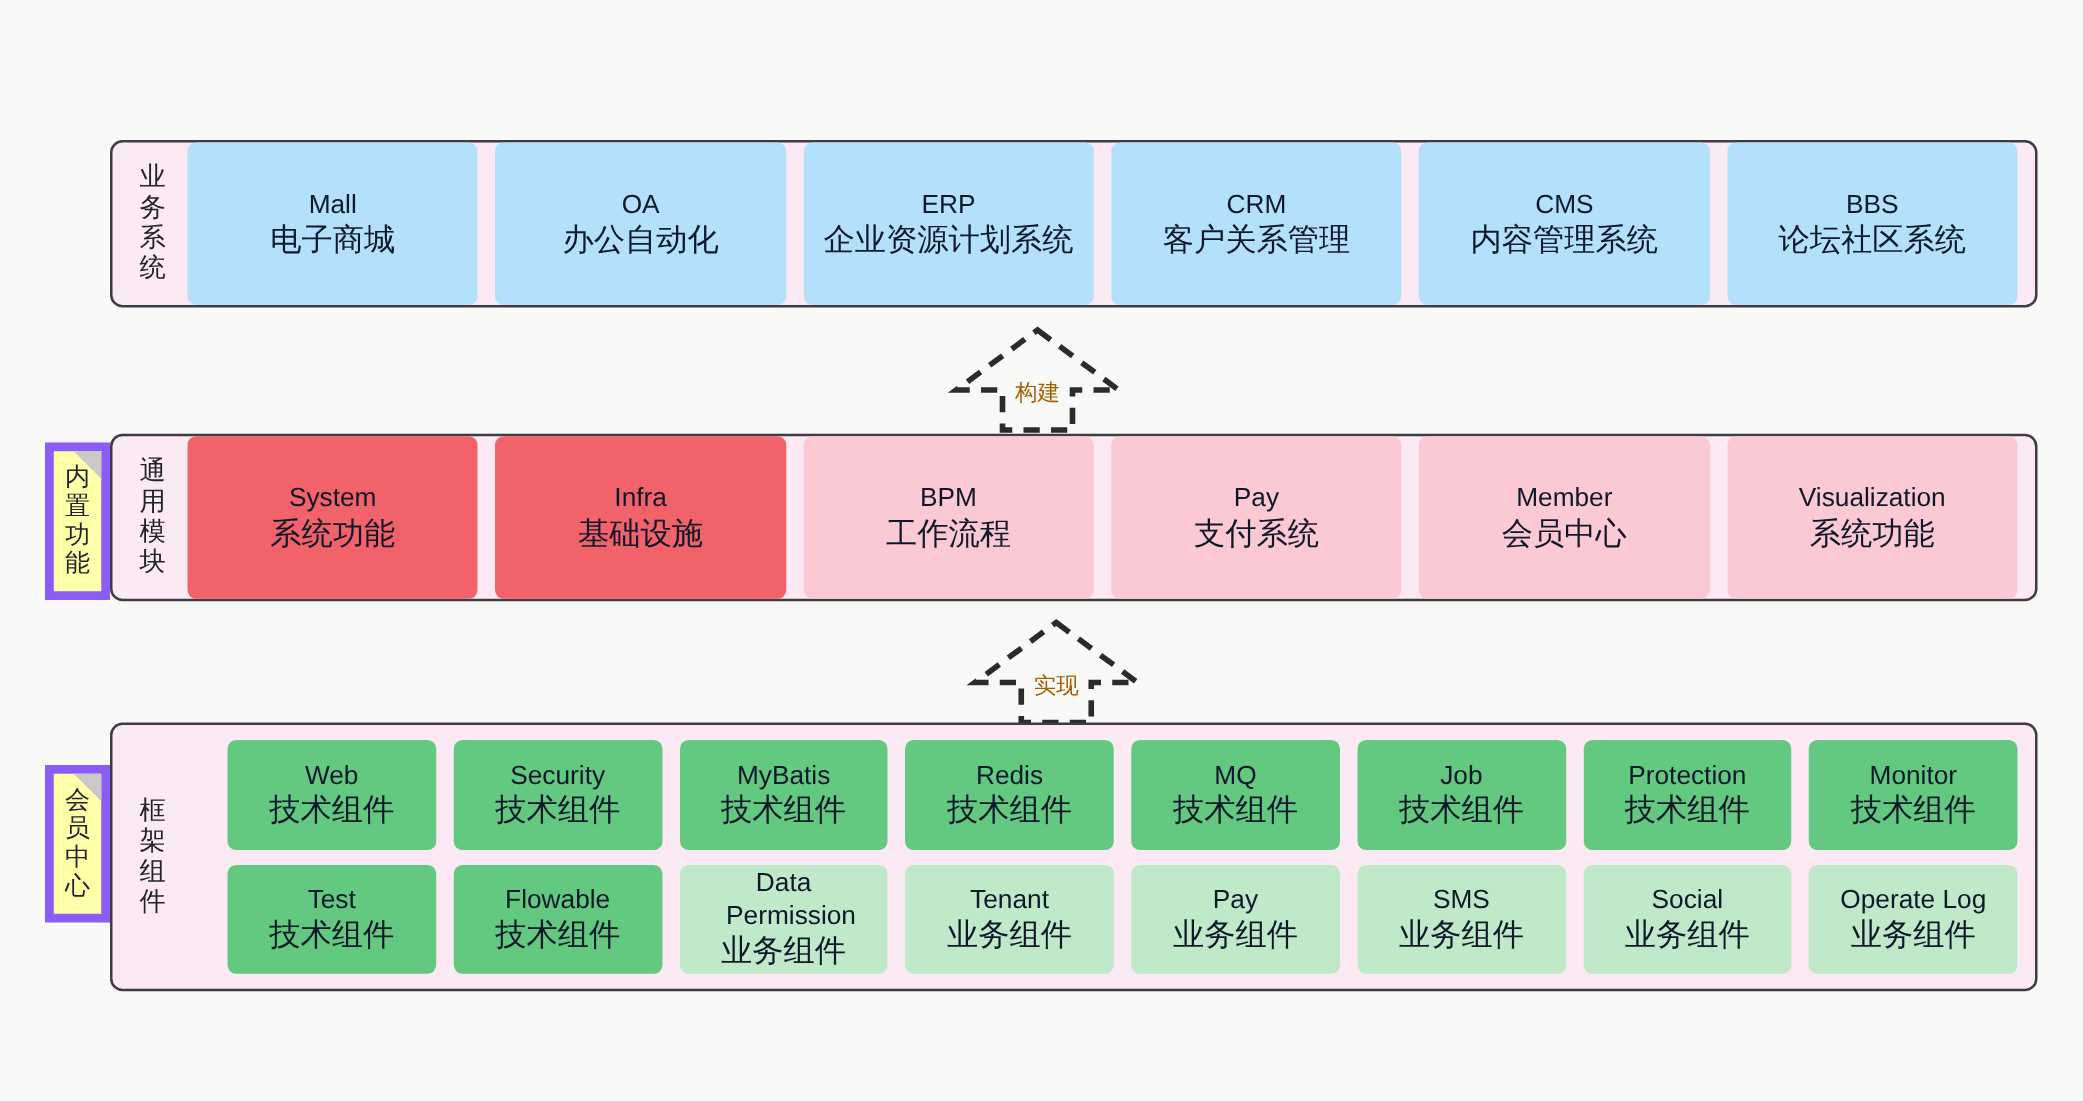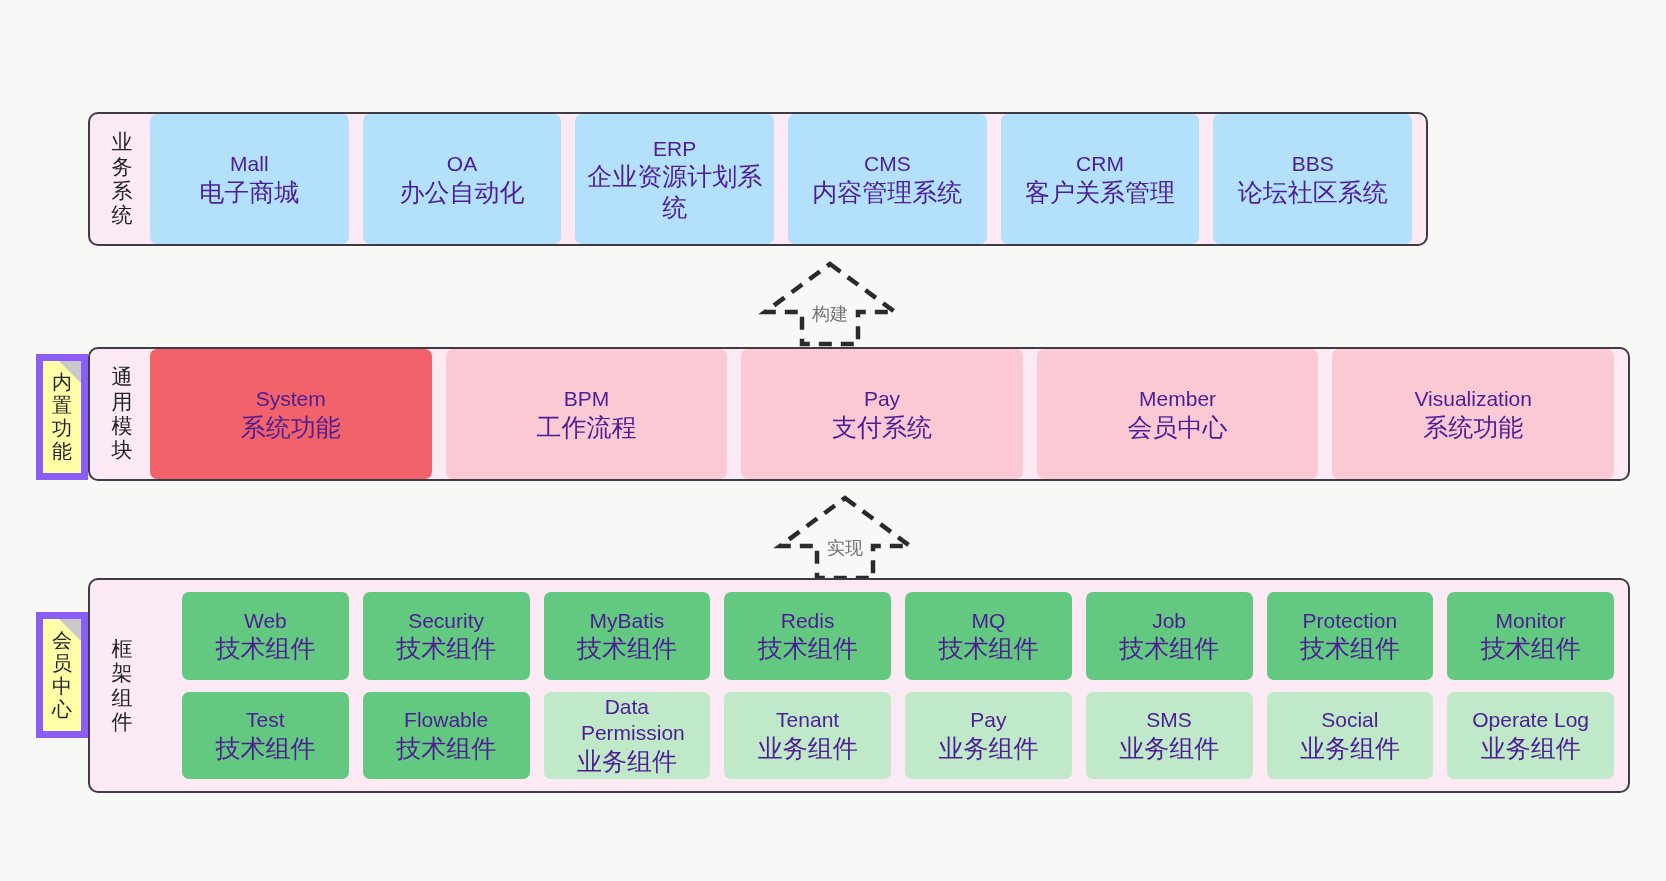--- a/index.html
+++ b/index.html
@@ -55,21 +55,21 @@
   .row{display:flex;gap:14px;flex:1 1 0;min-height:0;margin-left:32px;}
 
   .card{
     flex:1 1 0;
     border-radius:7px;
     display:flex;
     flex-direction:column;
     align-items:center;
     justify-content:center;
     text-align:center;
-    color:#4c1d95;
+    color:#0f172a;
     line-height:1.22;
     box-sizing:border-box;
     padding:4px 6px;
   }
   .card .en{font-size:21px;}
   .card .cn{font-size:25px;}
 
   
   .c-blue{background:#b3e0fb;}
   .c-red{background:#f2626a;}
@@ -102,53 +102,53 @@
     width:0;height:0;
     border-top:22px solid #c9c9c9;
     border-left:22px solid transparent;
   }
 
   
   .arrow{position:absolute;}
   .arrow .arrow-label{
     position:absolute;
     font-size:18px;
-    color:#737373;
+    color:#a16207;
     white-space:nowrap;
     left:50%;
     transform:translateX(-50%);
   }
 </style>
 </head>
 <body>
 
 <div class="stage">
 
-  <div class="layer" style="left:88px;top:112px;width:1340px;height:134px;justify-content:center;">
+  <div class="layer" style="left:88px;top:112px;width:1542px;height:134px;justify-content:center;">
     <div class="layer-title">业务系统</div>
     <div class="cards">
       <div class="card c-blue">
         <div class="en">Mall</div>
         <div class="cn">电子商城</div>
       </div>
       <div class="card c-blue">
         <div class="en">OA</div>
         <div class="cn">办公自动化</div>
       </div>
       <div class="card c-blue">
         <div class="en">ERP</div>
         <div class="cn">企业资源计划系统</div>
       </div>
       <div class="card c-blue">
+        <div class="en">CRM</div>
+        <div class="cn">客户关系管理</div>
+      </div>
+      <div class="card c-blue">
         <div class="en">CMS</div>
         <div class="cn">内容管理系统</div>
-      </div>
-      <div class="card c-blue">
-        <div class="en">CRM</div>
-        <div class="cn">客户关系管理</div>
       </div>
       <div class="card c-blue">
         <div class="en">BBS</div>
         <div class="cn">论坛社区系统</div>
       </div>
     </div>
   </div>
 
   <div class="arrow" style="left:755px;top:258px;width:150px;height:92px;">
     <svg width="150" height="92" viewBox="0 0 150 92">
@@ -162,20 +162,24 @@
     <span class="note-label">内置功能</span>
   </div>
 
   <div class="layer" style="left:88px;top:347px;width:1542px;height:134px;">
     <div class="layer-title">通用模块</div>
     <div class="cards">
       <div class="card c-red">
         <div class="en">System</div>
         <div class="cn">系统功能</div>
       </div>
+      <div class="card c-red">
+        <div class="en">Infra</div>
+        <div class="cn">基础设施</div>
+      </div>
       <div class="card c-pink">
         <div class="en">BPM</div>
         <div class="cn">工作流程</div>
       </div>
       <div class="card c-pink">
         <div class="en">Pay</div>
         <div class="cn">支付系统</div>
       </div>
       <div class="card c-pink">
         <div class="en">Member</div>

